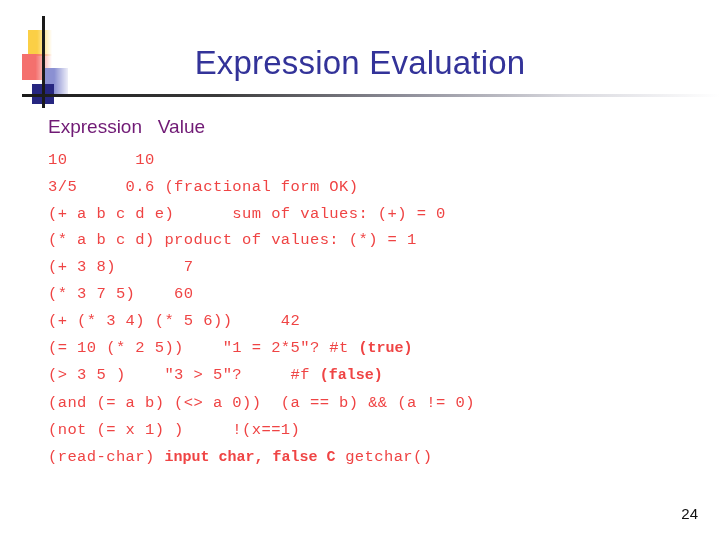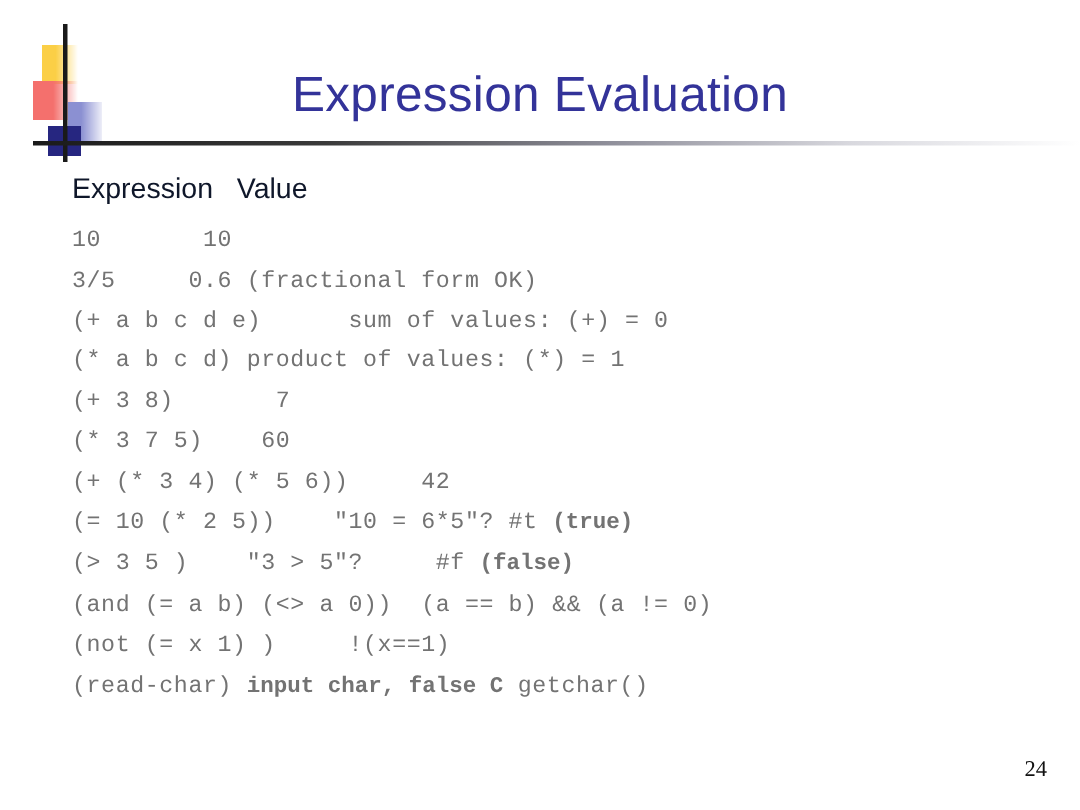--- a/index.html
+++ b/index.html
@@ -84,48 +84,47 @@
 
   
   #content-block {
     position: absolute;
     left: 48px;
     top: 113px;
     width: 660px;
   }
   #table-header {
     font-size: 19px;
-    color: #0f172a;
+    color: #701a75;
     white-space: pre;
     line-height: 28px;
     margin-bottom: 6px;
   }
   .row {
     font-family: "Liberation Mono", "DejaVu Sans Mono", monospace;
     font-size: 15.5px;
     line-height: 26.8px;
-    color: #737373;
+    color: #ef4444;
     white-space: pre;
     letter-spacing: 0.4px;
   }
   .row .note {
     font-family: Liberation Mono, monospace;
     font-weight: bold;
     font-size: 15px;
     letter-spacing: 0;
   }
 
   
   #page-number {
     position: absolute;
     right: 22px;
     bottom: 18px;
     font-size: 15px;
     color: #111111;
-    font-family: Liberation Serif, serif;
   }
 </style>
 </head>
 <body>
 
 <div id="slide-logo">
   <div class="sq sq-yellow"></div>
   <div class="sq sq-red"></div>
   <div class="sq sq-periwinkle"></div>
   <div class="sq sq-navy"></div>
@@ -139,21 +138,21 @@
 <div id="content-block">
   <div id="table-header">Expression   Value</div>
   <div id="table-rows">
       <div class="row"><span>10       10</span></div>
       <div class="row"><span>3/5     0.6 (fractional form OK)</span></div>
       <div class="row"><span>(+ a b c d e)      sum of values: (+) = 0</span></div>
       <div class="row"><span>(* a b c d) product of values: (*) = 1</span></div>
       <div class="row"><span>(+ 3 8)       7</span></div>
       <div class="row"><span>(* 3 7 5)    60</span></div>
       <div class="row"><span>(+ (* 3 4) (* 5 6))     42</span></div>
-      <div class="row"><span>(= 10 (* 2 5))    "10 = 6*5"? #t </span><span class="note">(true)</span></div>
+      <div class="row"><span>(= 10 (* 2 5))    "1 = 2*5"? #t </span><span class="note">(true)</span></div>
       <div class="row"><span>(&gt; 3 5 )    "3 &gt; 5"?     #f </span><span class="note">(false)</span></div>
       <div class="row"><span>(and (= a b) (&lt;&gt; a 0))  (a == b) &amp;&amp; (a != 0)</span></div>
       <div class="row"><span>(not (= x 1) )     !(x==1)</span></div>
       <div class="row"><span>(read-char) </span><span class="note">input char, false C</span><span> getchar()</span></div>
     </div>
 </div>
 
 <div id="page-number">24</div>
 
 </body></html>

